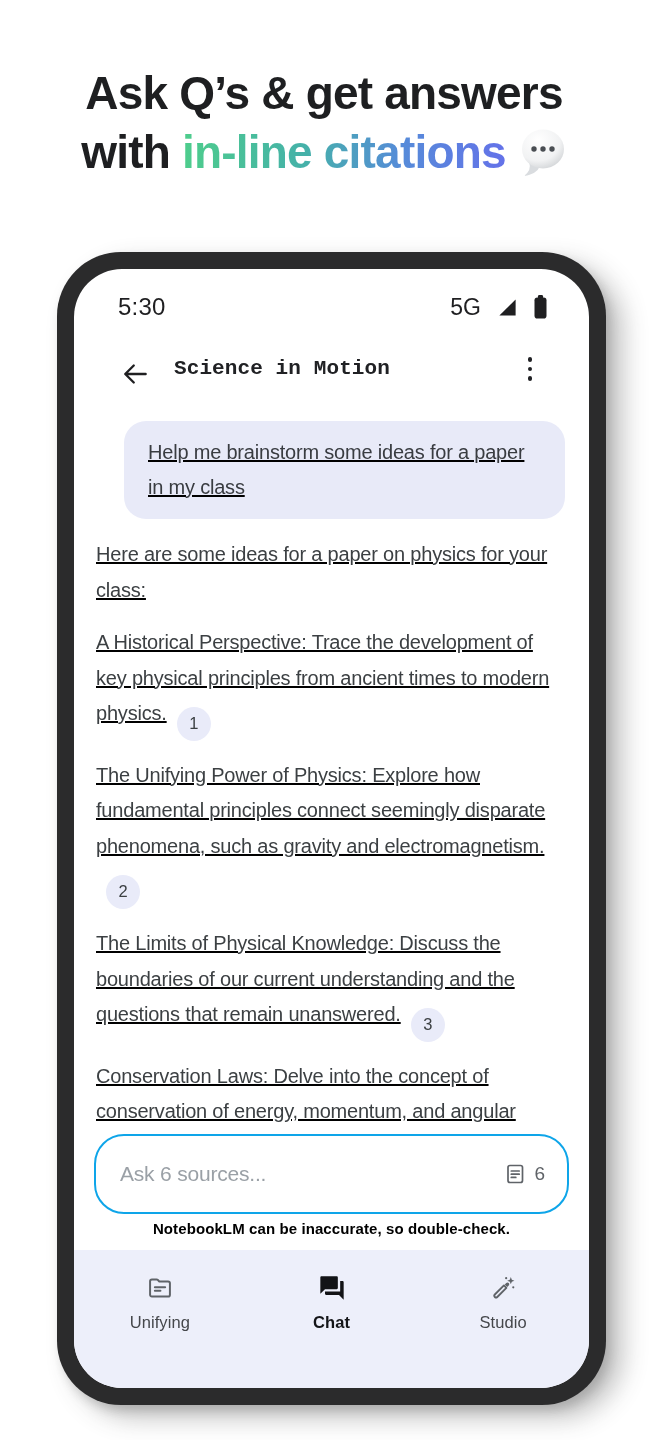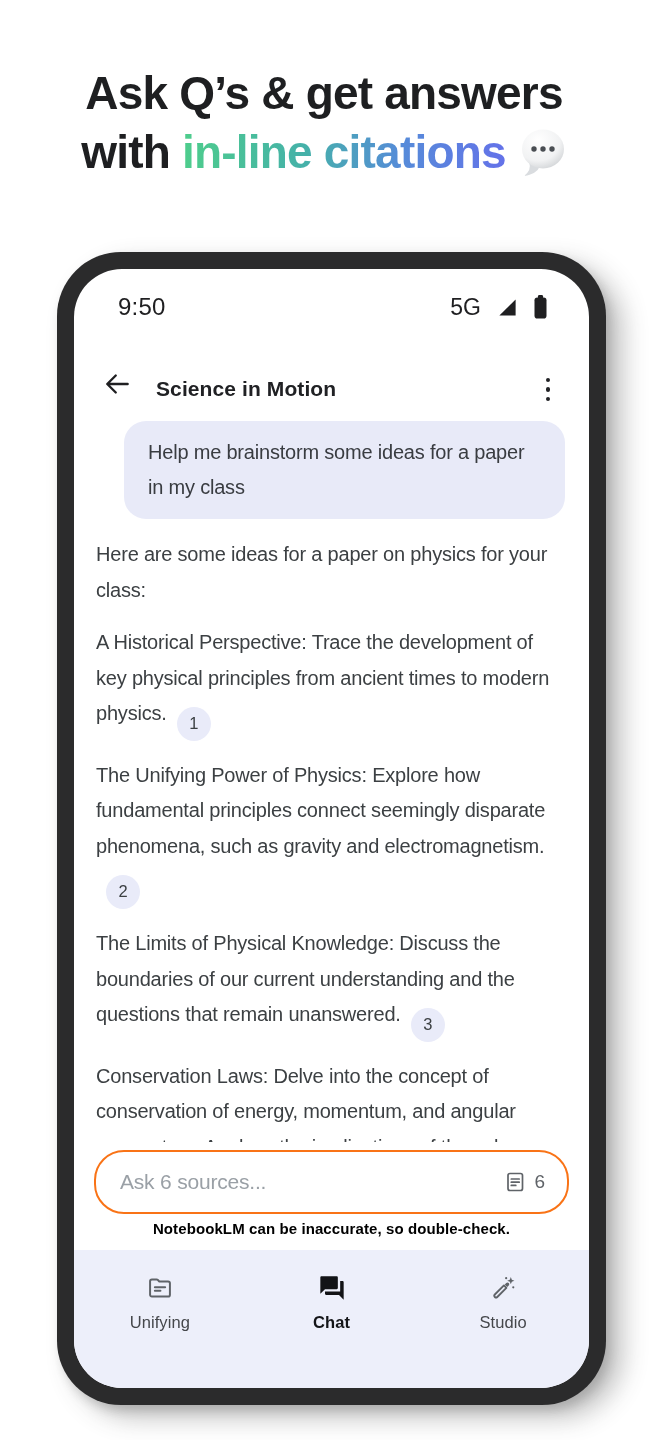--- a/index.html
+++ b/index.html
@@ -30,41 +30,41 @@
   }
   
   .status-bar{
     margin-top:16px;height:44px;display:flex;align-items:center;
     justify-content:space-between;padding:0 42px 0 44px;
   }
   .status-time{font-size:24px;color:#1F1F21;letter-spacing:0.2px;}
   .status-right{display:flex;align-items:center;gap:16px;}
   .status-net{font-size:23px;color:#1F1F21;}
   
-  .app-bar{margin-top:28px;height:44px;display:flex;align-items:flex-end;padding:0 26px;}
+  .app-bar{margin-top:28px;height:44px;display:flex;align-items:flex-start;padding:0 44px;font-family:Liberation Mono, monospace;}
   .back-btn{display:flex;align-items:center;justify-content:center;width:34px;height:34px;cursor:pointer;}
   .app-title{margin-left:22px;font-size:21px;font-weight:700;color:#202124;letter-spacing:0.1px;}
   .kebab{margin-left:auto;display:flex;flex-direction:column;gap:5px;align-items:center;width:30px;cursor:pointer;}
   .kebab i{width:4.5px;height:4.5px;border-radius:50%;background:#202124;}
   
-  .chat{flex:1;overflow:hidden;padding:20px 24px 0 22px;}
+  .chat{flex:1;overflow:hidden;padding:20px 24px 0 22px;text-decoration:underline;}
   .user-bubble{
     margin-left:28px;background:#E8EAF8;border-radius:22px;padding:14px 24px;
     font-size:20px;line-height:35px;color:#393C41;letter-spacing:-0.2px;margin-bottom:18px;
   }
   .para{margin:0 0 17px 0;font-size:20px;line-height:35.5px;color:#3C4043;letter-spacing:-0.2px;}
   .chip{
     display:inline-flex;width:34px;height:34px;border-radius:50%;background:#E9EBF9;
     color:#3C4043;font-size:16.5px;align-items:center;justify-content:center;
     margin-left:10px;vertical-align:-9px;cursor:pointer;
   }
   
   .composer{padding:0 20px;}
   .input-pill{
-    margin-top:8px;height:64px;border:2px solid #f97316;border-radius:30px;background:#fff;
+    margin-top:8px;height:80px;border:2px solid #0ea5e9;border-radius:30px;background:#fff;
     display:flex;align-items:center;padding:0 22px 0 22px;box-sizing:border-box;
   }
   .ask-input{border:0;outline:0;flex:1;font-size:21px;color:#3C4043;background:transparent;
     font-family:"Liberation Sans","DejaVu Sans",sans-serif;letter-spacing:-0.2px;}
   .ask-input::placeholder{color:#9AA0A6;}
   .src-count{display:flex;align-items:center;gap:7px;color:#5F6368;font-size:19px;}
   .disclaimer{text-align:center;font-size:15px;color:#000000;padding:6px 0 13px;letter-spacing:0.1px;font-weight:bold;}
   
   .nav{height:138px;background:#EDEFFA;display:flex;padding-top:24px;box-sizing:border-box;}
   .nav-item{flex:1;display:flex;flex-direction:column;align-items:center;gap:11px;cursor:pointer;}
@@ -89,21 +89,21 @@
       <circle cx="19" cy="23" r="2.7" fill="#4a4e53"></circle>
       <circle cx="28" cy="23" r="2.7" fill="#4a4e53"></circle>
       <circle cx="37" cy="23" r="2.7" fill="#4a4e53"></circle>
     </svg></div>
 </div>
 
 <div class="phone">
   <div class="screen">
 
     <div class="status-bar">
-      <span class="status-time">9:50</span>
+      <span class="status-time">5:30</span>
       <span class="status-right">
         <span class="status-net">5G</span>
         <svg width="21" height="21" viewBox="0 0 22 22">
           <path d="M2.5 19.5 L19.5 19.5 L19.5 2.5 Z" fill="#1F1F21"></path>
         </svg>
         <svg width="13" height="24" viewBox="0 0 13 24">
           <rect x="4" y="0" width="5" height="3.5" rx="1.2" fill="#1F1F21"></rect>
           <rect x="0.5" y="2.5" width="12" height="21" rx="2.8" fill="#1F1F21"></rect>
         </svg>
       </span>

